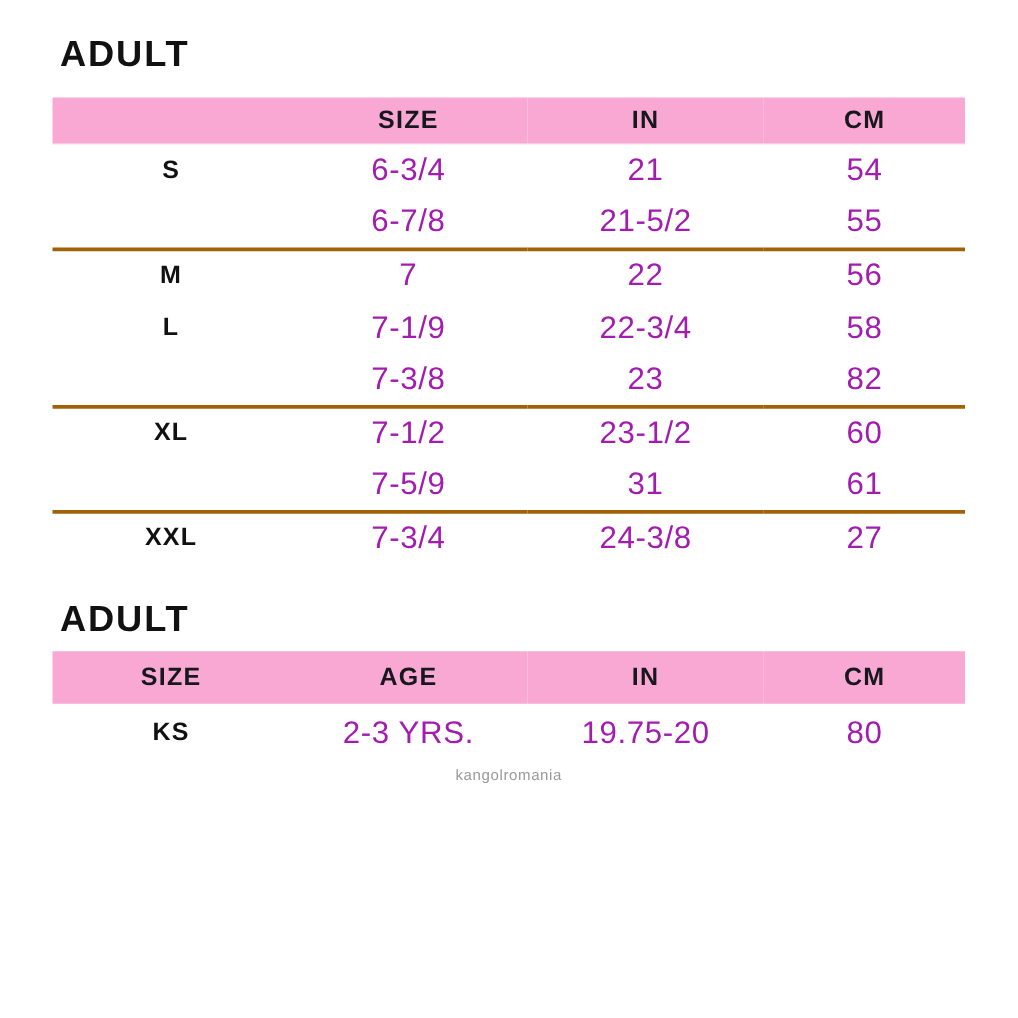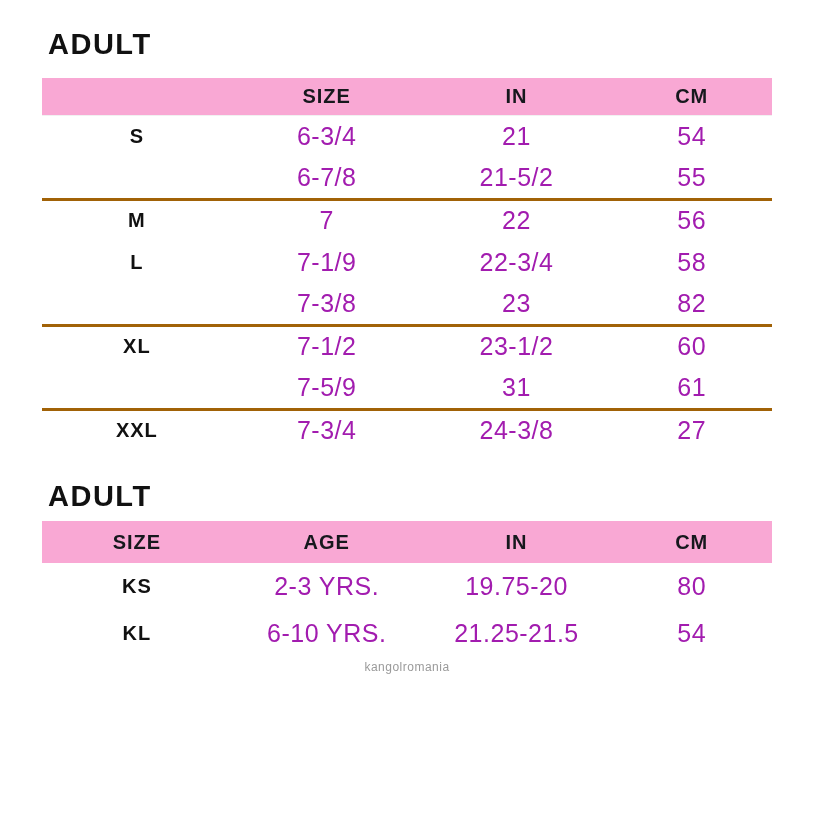--- a/index.html
+++ b/index.html
@@ -164,24 +164,18 @@
         <th>CM</th>
       </tr>
     </thead>
     <tbody>
       <tr>
         <td class="size-label">KS</td>
         <td>2-3 YRS.</td>
         <td>19.75-20</td>
         <td>80</td>
       </tr>
-      <tr>
-        <td class="size-label">KL</td>
-        <td>6-10 YRS.</td>
-        <td>21.25-21.5</td>
-        <td>54</td>
-      </tr>
     </tbody>
   </table>
 
   <div class="brand-footer">kangolromania</div>
 
 </div>
 
 </body></html>

